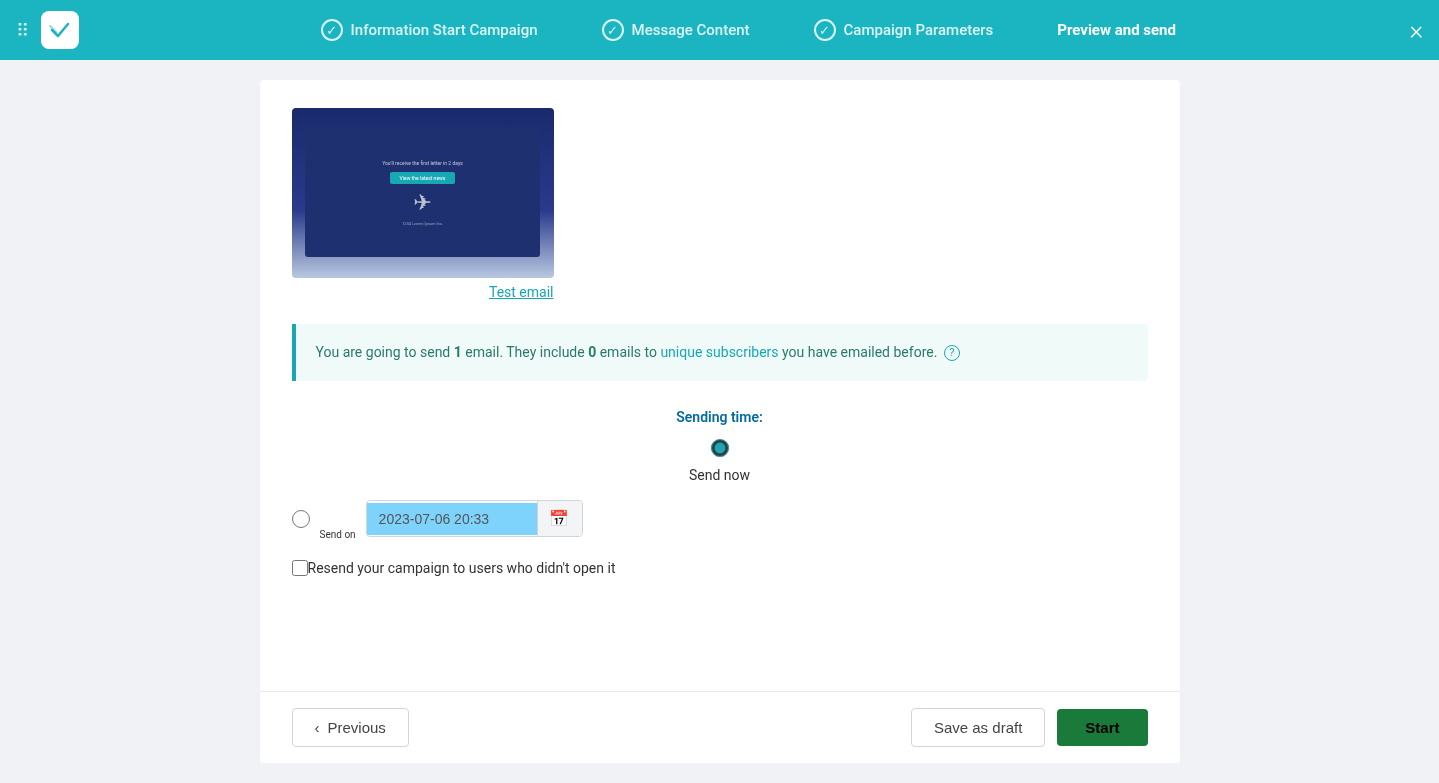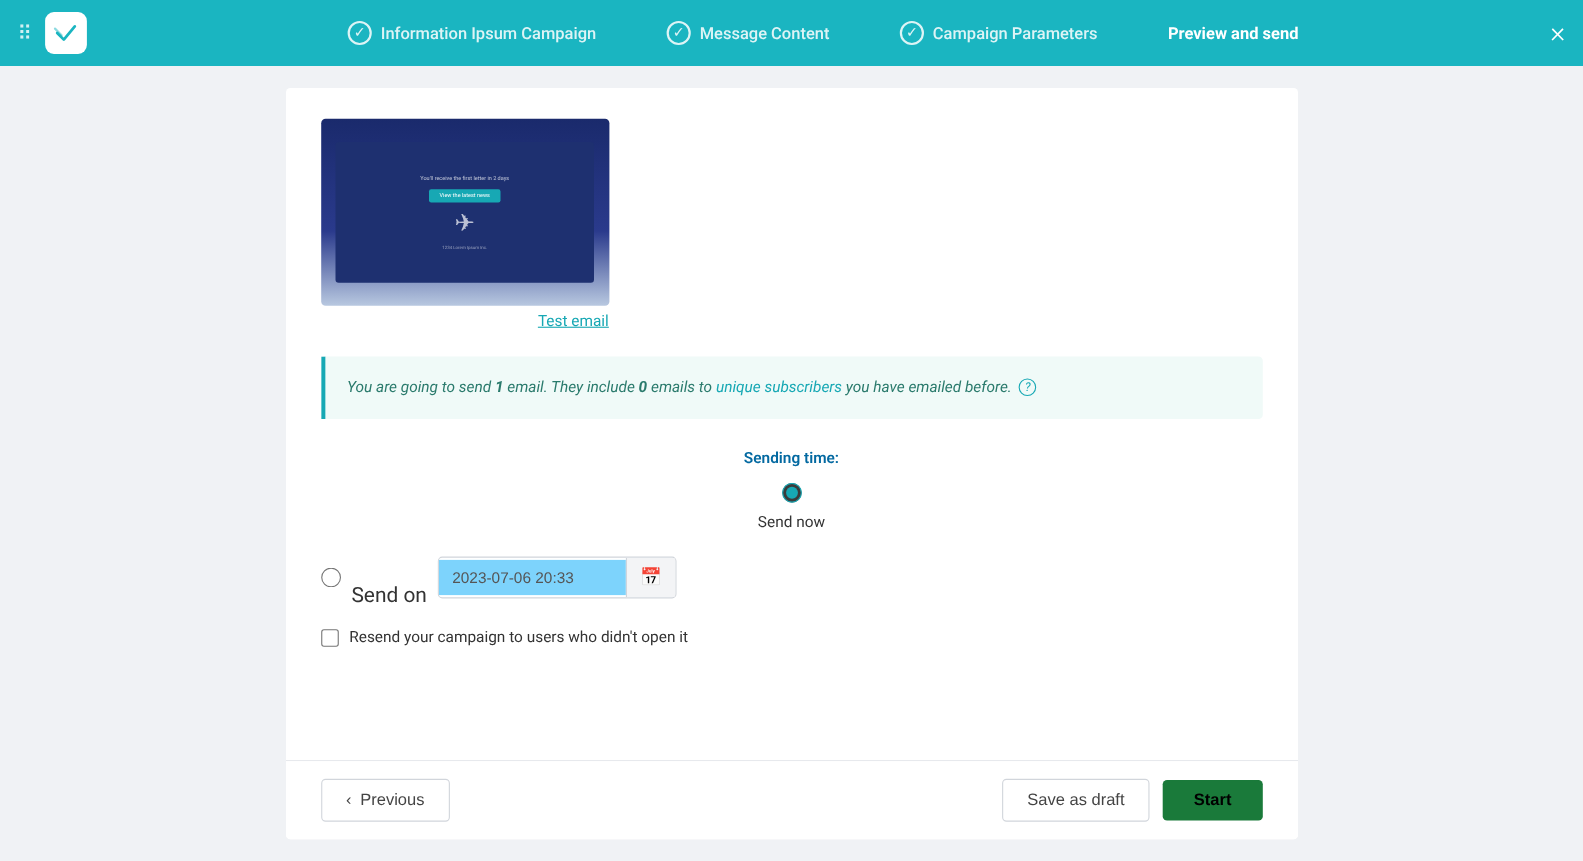--- a/index.html
+++ b/index.html
@@ -165,21 +165,20 @@
       background: #f0faf8;
       padding: 18px 20px;
       margin: 24px 0 28px 0;
       border-radius: 0 4px 4px 0;
     }
     .info-box p {
       color: #2a7a6c;
       font-size: 14px;
       margin-bottom: 10px;
       line-height: 1.5;
-      font-style: italic;
     }
     .info-box p:last-child {
       margin-bottom: 0;
     }
     .info-box strong {
       font-weight: 700;
     }
     .info-box a {
       color: #17a8b4;
       text-decoration: none;
@@ -232,21 +231,21 @@
       align-items: center;
       gap: 10px;
       margin-bottom: 20px;
     }
     .send-on-row input[type="radio"] {
       width: 18px; height: 18px;
       accent-color: #17a8b4;
       cursor: pointer;
     }
     .send-on-label {
-      font-size: 19px;
+      font-size: 10px;
       color: #333;
       margin-top: 32px;
     }
     .datetime-input-wrap {
       display: flex;
       align-items: center;
       border: 1px solid #d1d5db;
       border-radius: 4px;
       overflow: hidden;
     }
@@ -264,21 +263,20 @@
       border: none;
       border-left: 1px solid #d1d5db;
       padding: 8px 12px;
       cursor: pointer;
       color: #666;
       font-size: 16px;
     }
     .checkbox-row {
       display: flex;
       align-items: center;
-      gap: 10px;
       font-size: 14px;
       color: #333;
       margin-top: 8px;
     }
     .checkbox-row input[type="checkbox"] {
       width: 16px; height: 16px;
       cursor: pointer;
     }
 
     
@@ -338,21 +336,21 @@
   <div class="header-logo">
     <svg viewBox="0 0 24 24" fill="none">
       <path d="M4 12 L10 18 L20 6" stroke="#1ab5c1" stroke-width="2.5" stroke-linecap="round" stroke-linejoin="round"></path>
       <path d="M2 8 L8 14" stroke="#1ab5c1" stroke-width="2" stroke-linecap="round" opacity="0.5"></path>
     </svg>
   </div>
 
   <nav class="header-steps">
     <div class="step-item">
       <div class="step-check">✓</div>
-      <span>Information Ipsum Campaign</span>
+      <span>Information Start Campaign</span>
     </div>
     <div class="step-item">
       <div class="step-check">✓</div>
       <span>Message Content</span>
     </div>
     <div class="step-item">
       <div class="step-check">✓</div>
       <span>Campaign Parameters</span>
     </div>
     <div class="step-item active">

